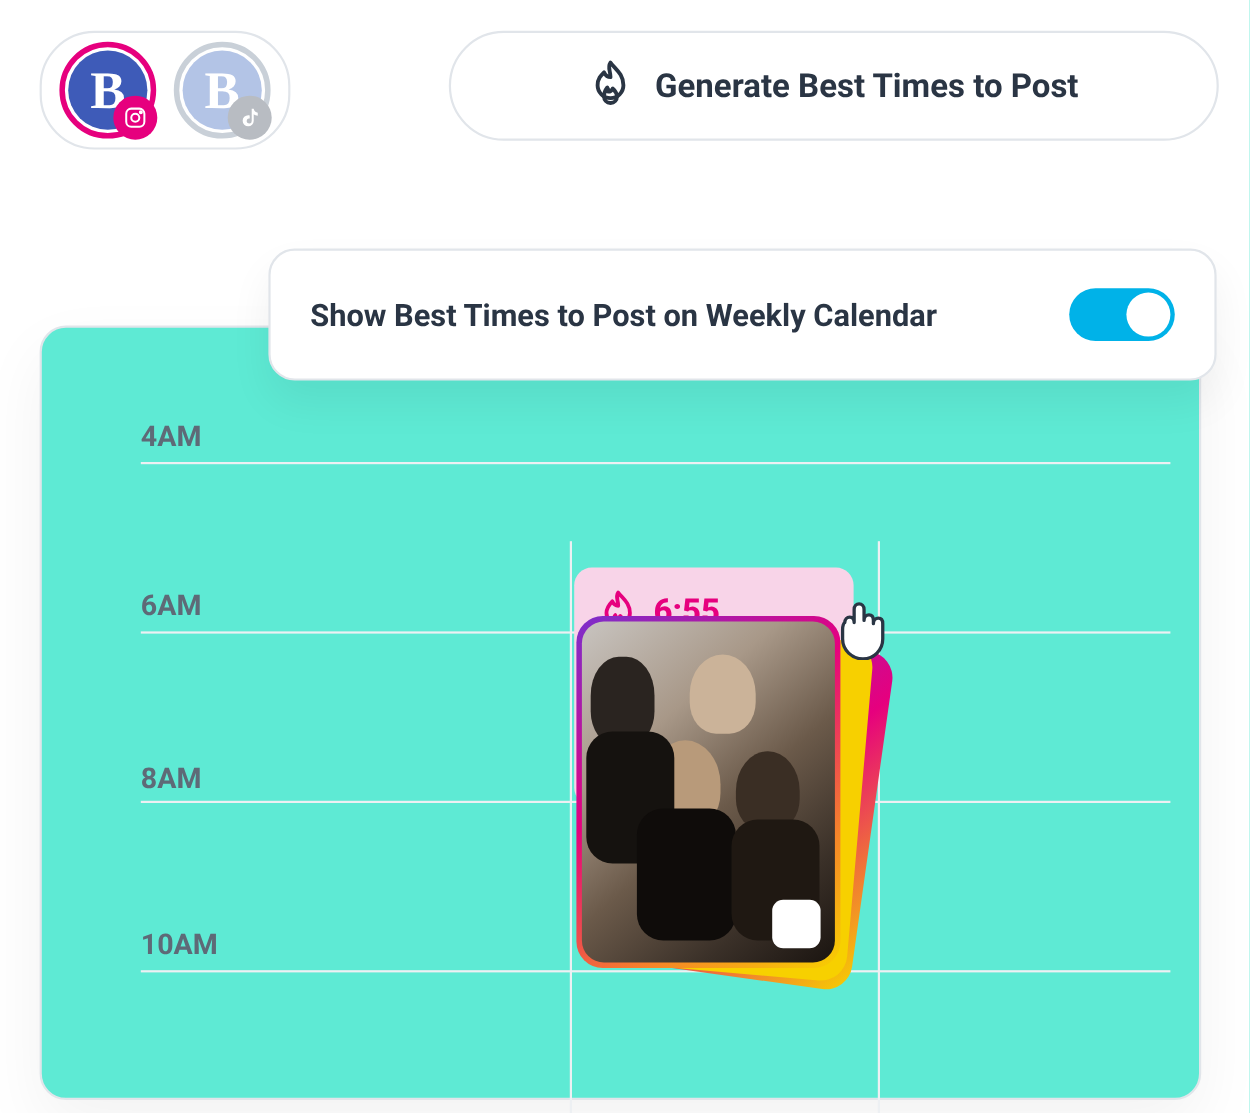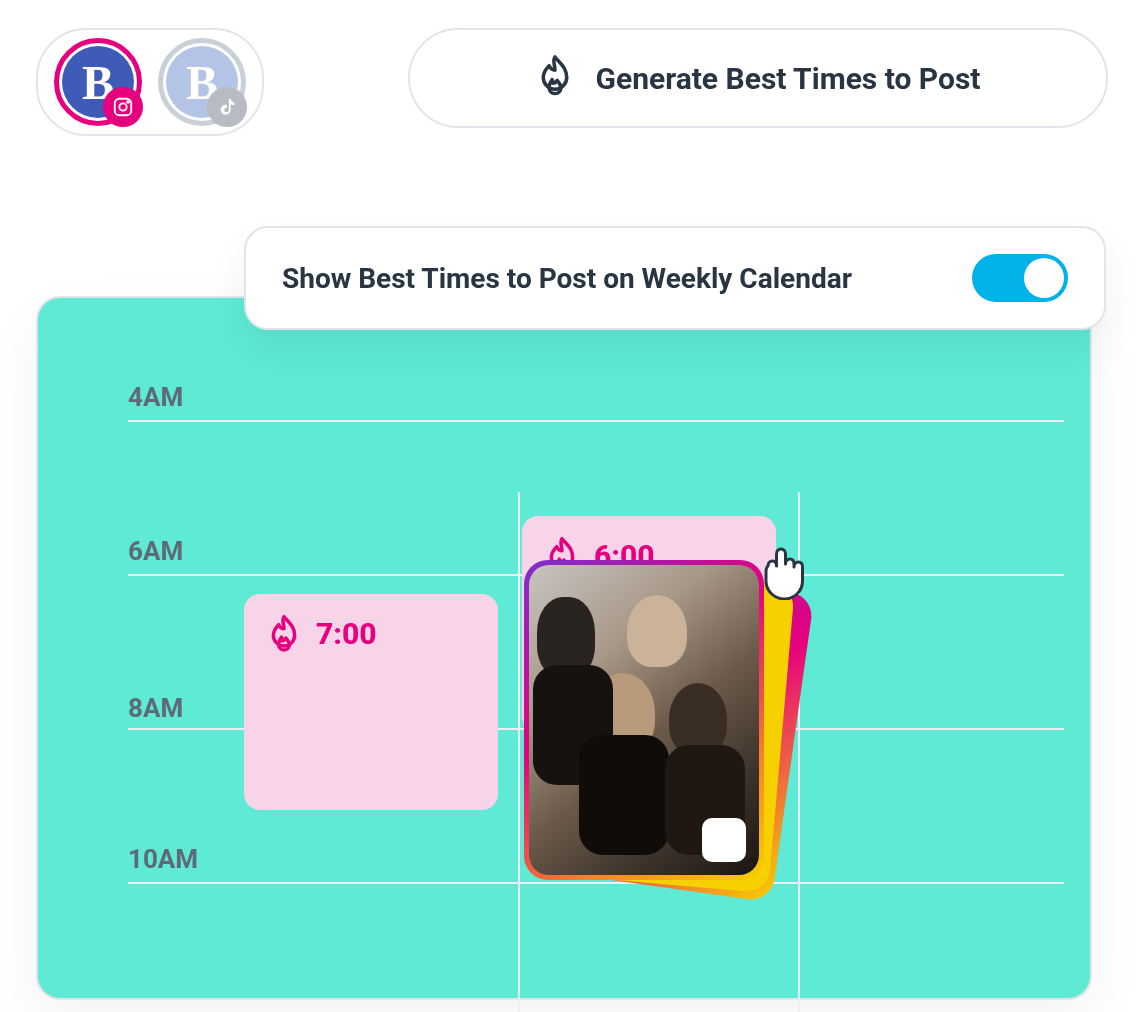--- a/index.html
+++ b/index.html
@@ -96,21 +96,21 @@
       background: #5eead4;
       box-shadow: 0 24px 60px rgba(0,0,0,0.05);
     }
 
     
     .toggle-card {
       position: absolute;
       top: 226px;
       left: 244px;
       width: 862px;
-      height: 104px;
+      height: 120px;
       border: 2px solid #E1E5EA;
       border-radius: 24px;
       background: #fff;
       box-shadow: 0 20px 40px rgba(0,0,0,0.06);
       display: flex;
       align-items: center;
       justify-content: space-between;
       padding: 0 36px;
     }
     .toggle-card .label {
@@ -288,38 +288,29 @@
     <div class="time-label" style="top:323px">8AM</div>
     <div class="time-line" style="top:358px"></div>
 
     <div class="time-label" style="top:474px">10AM</div>
     <div class="time-line" style="top:512px"></div>
 
     <div class="col-divider" style="left:480px"></div>
     <div class="col-divider" style="left:760px"></div>
   </div>
 
-  <div class="time-slot" style="top:296px; left:206px; width:254px; height:216px">
-    <span class="flame">
-      <svg viewBox="0 0 24 30" fill="none" stroke="#E6007E" stroke-width="2.6" stroke-linecap="round" stroke-linejoin="round">
-        <path d="M12 2c3 4 8 7 8 14a8 8 0 01-16 0c0-4 2-6 4-8 1 2 2 3 4 3 0-4-2-6 0-9z"></path>
-        <path d="M12 27c2.5 0 4-1.8 4-4.2 0-2.2-1.4-3.4-2.6-4.8-.6 1.4-1.4 2-2.8 2 .2-1.6-.6-2.6-.6-2.6C8.8 19 8 20.4 8 22.8 8 25.2 9.5 27 12 27z"></path>
-      </svg>
-    </span>
-    <span class="time">7:00</span>
-  </div>
 
   <div class="time-slot" style="top:218px; left:484px; width:254px; height:216px">
     <span class="flame">
       <svg viewBox="0 0 24 30" fill="none" stroke="#E6007E" stroke-width="2.6" stroke-linecap="round" stroke-linejoin="round">
         <path d="M12 2c3 4 8 7 8 14a8 8 0 01-16 0c0-4 2-6 4-8 1 2 2 3 4 3 0-4-2-6 0-9z"></path>
         <path d="M12 27c2.5 0 4-1.8 4-4.2 0-2.2-1.4-3.4-2.6-4.8-.6 1.4-1.4 2-2.8 2 .2-1.6-.6-2.6-.6-2.6C8.8 19 8 20.4 8 22.8 8 25.2 9.5 27 12 27z"></path>
       </svg>
     </span>
-    <span class="time">6:00</span>
+    <span class="time">6:55</span>
   </div>
 
 </div>
 
 <div class="toggle-card">
   <span class="label">Show Best Times to Post on Weekly Calendar</span>
   <div class="toggle">
     <div class="knob"></div>
   </div>
 </div>

